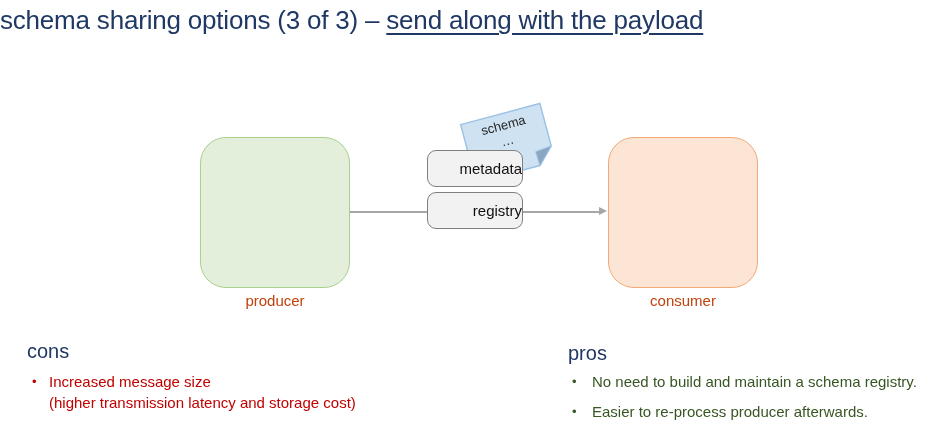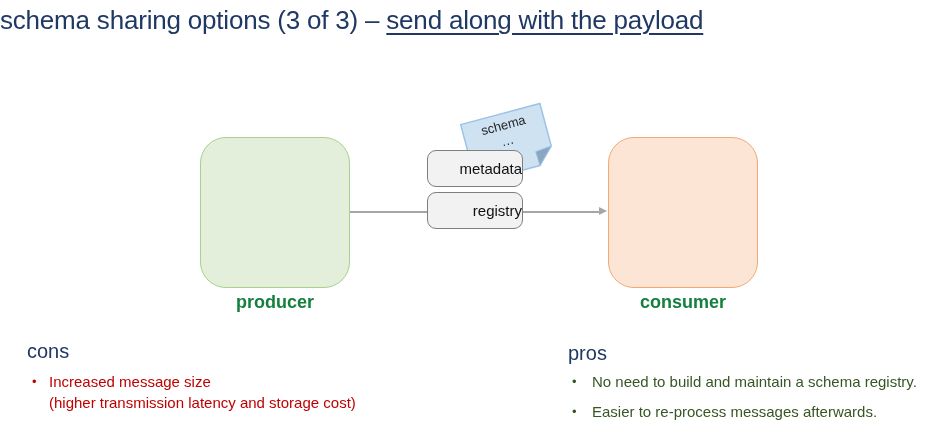--- a/index.html
+++ b/index.html
@@ -41,24 +41,23 @@
   .consumer-box {
     left: 608px; top: 137px;
     background: #fce5d5;
     border: 1.5px solid #f2a976;
   }
   .node-label {
     position: absolute;
     width: 150px;
     top: 292px;
     text-align: center;
-    font-size: 18px;
-    color: #15803d;
+    font-size: 15px;
+    color: #c2410c;
     z-index: 3;
-    font-weight: bold;
   }
   .producer-label { left: 200px; }
   .consumer-label { left: 608px; }
   .connector {
     position: absolute;
     left: 350px; top: 211px;
     width: 251px; height: 1.5px;
     background: #a6a6a6;
     z-index: 1;
   }
@@ -176,17 +175,17 @@
   </div>
 
   <div class="section pros-section">
     <div class="section-heading">pros</div>
     <div class="bullet-item">
       <span class="bullet-glyph">•</span>
       <span>No need to build and maintain a schema registry.</span>
     </div>
     <div class="bullet-item">
       <span class="bullet-glyph">•</span>
-      <span>Easier to re-process messages afterwards.</span>
+      <span>Easier to re-process producer afterwards.</span>
     </div>
   </div>
 
 </div>
 
 </body></html>

